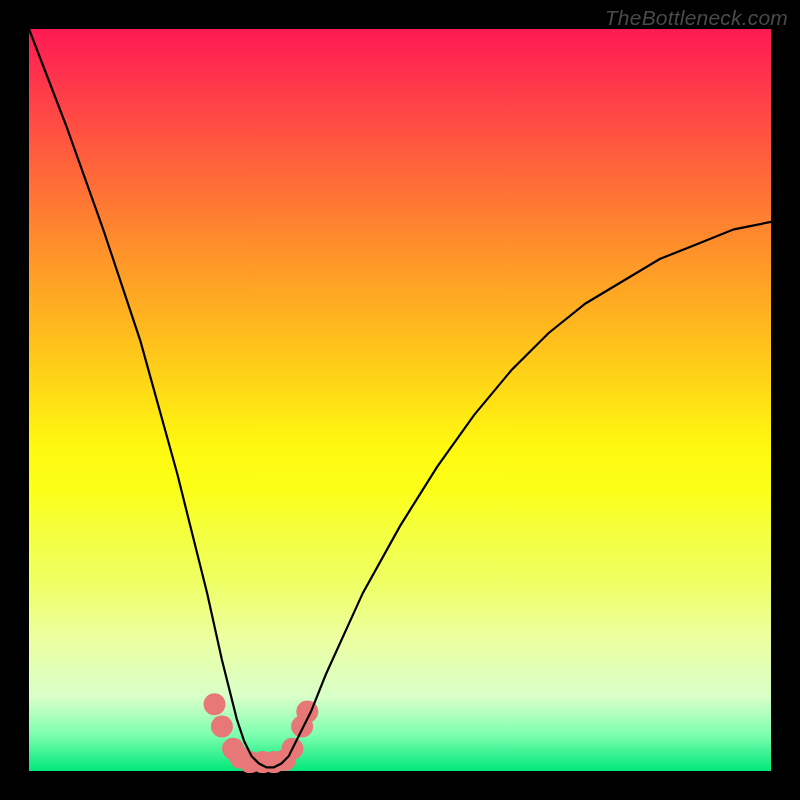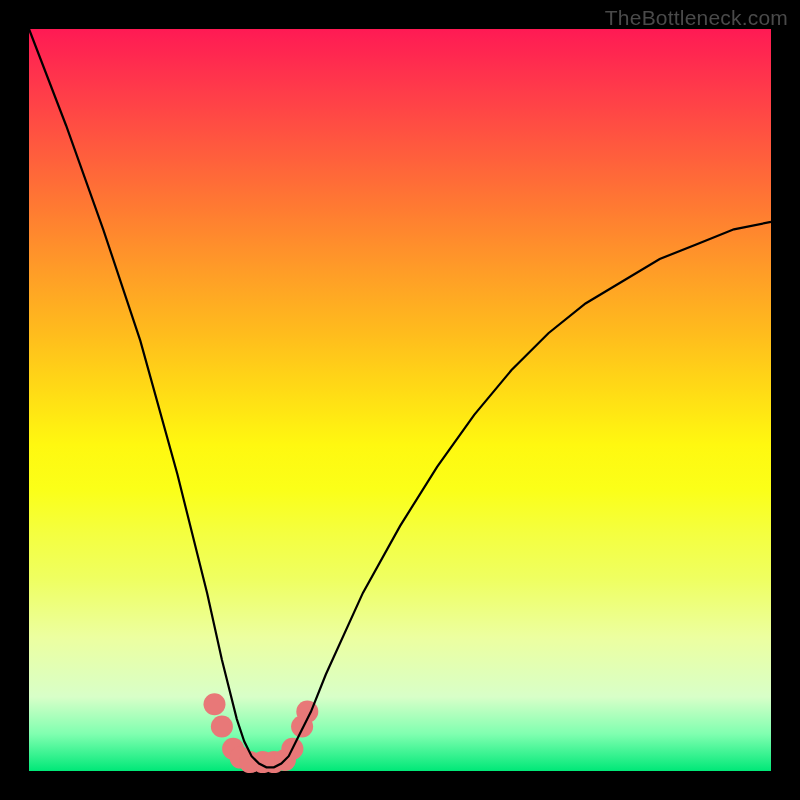--- a/index.html
+++ b/index.html
@@ -42,20 +42,21 @@
   }
   .watermark {
     position: absolute;
     top: 6px;
     right: 12px;
     color: #4a4a4a;
     font-size: 21px;
     font-weight: 500;
     letter-spacing: 0.2px;
     z-index: 3;
+    font-style: italic;
   }
   svg.overlay {
     position: absolute;
     left: 0;
     top: 0;
     width: 800px;
     height: 800px;
     z-index: 2;
   }
 </style>

